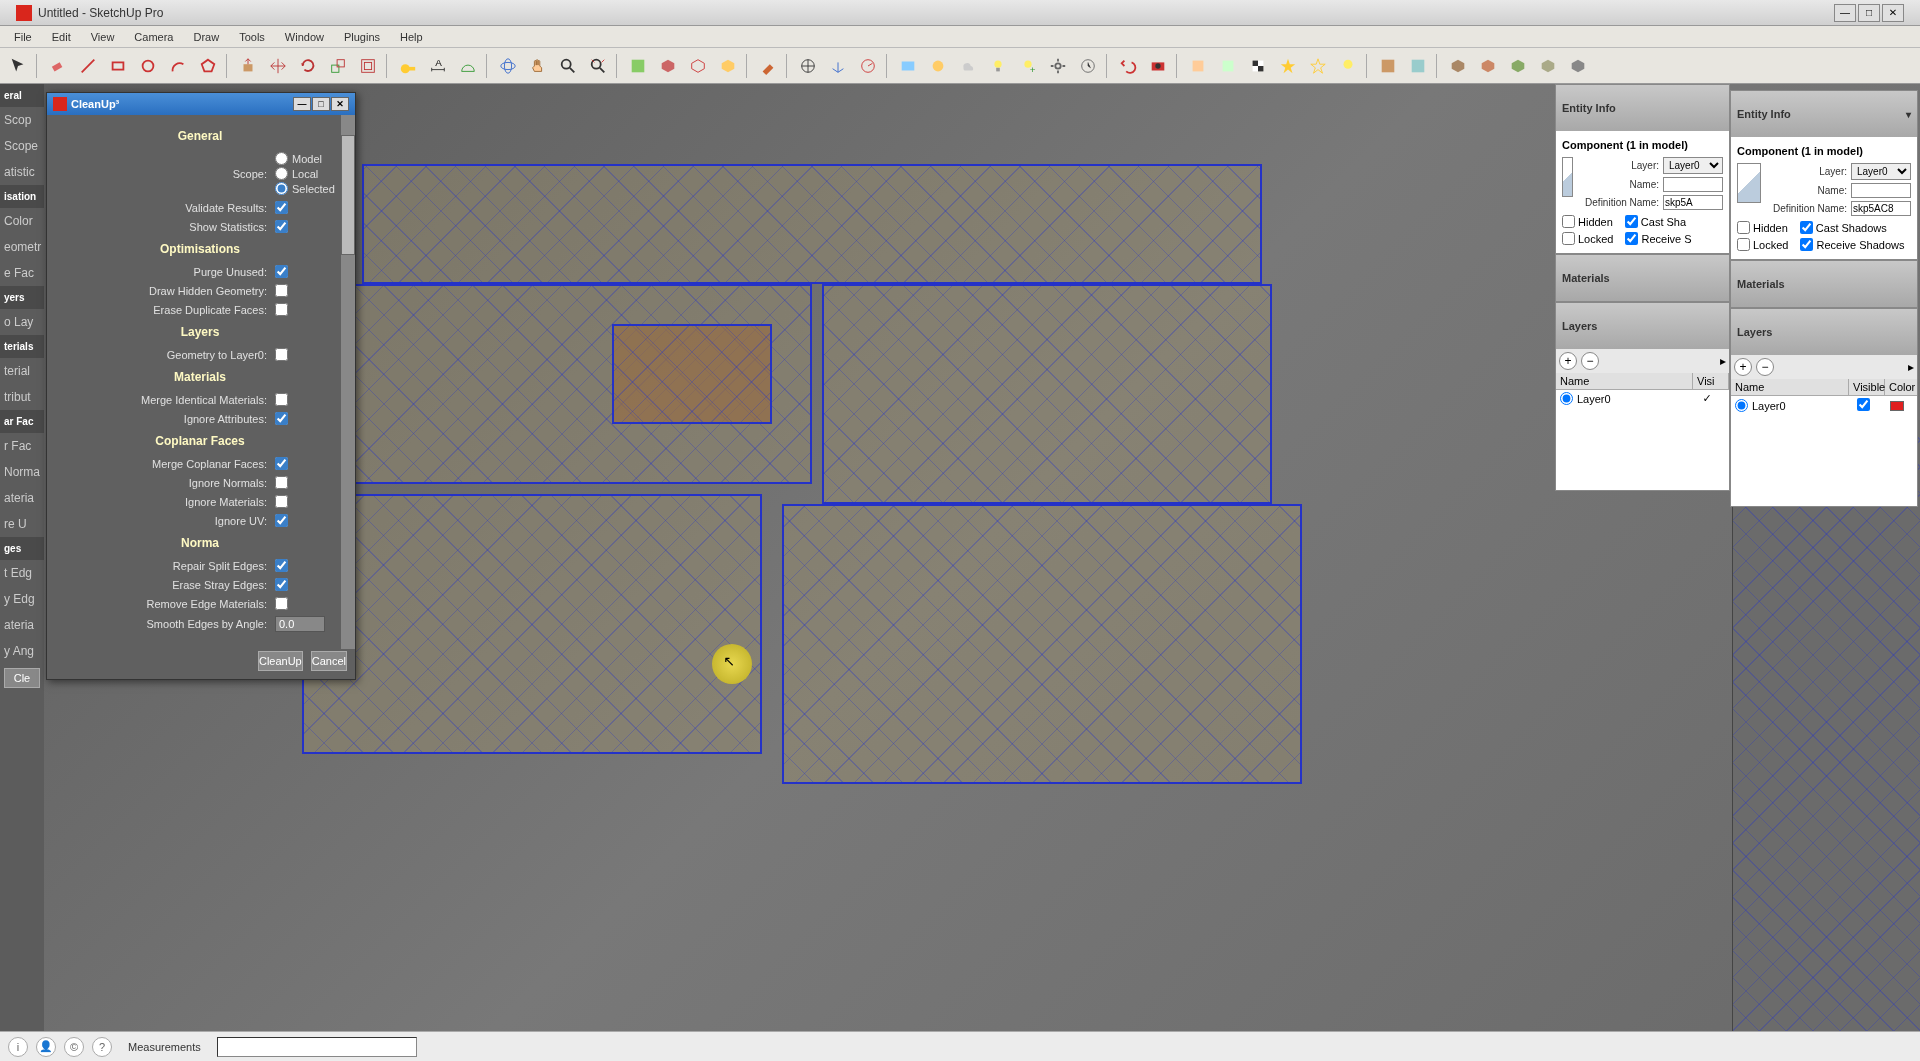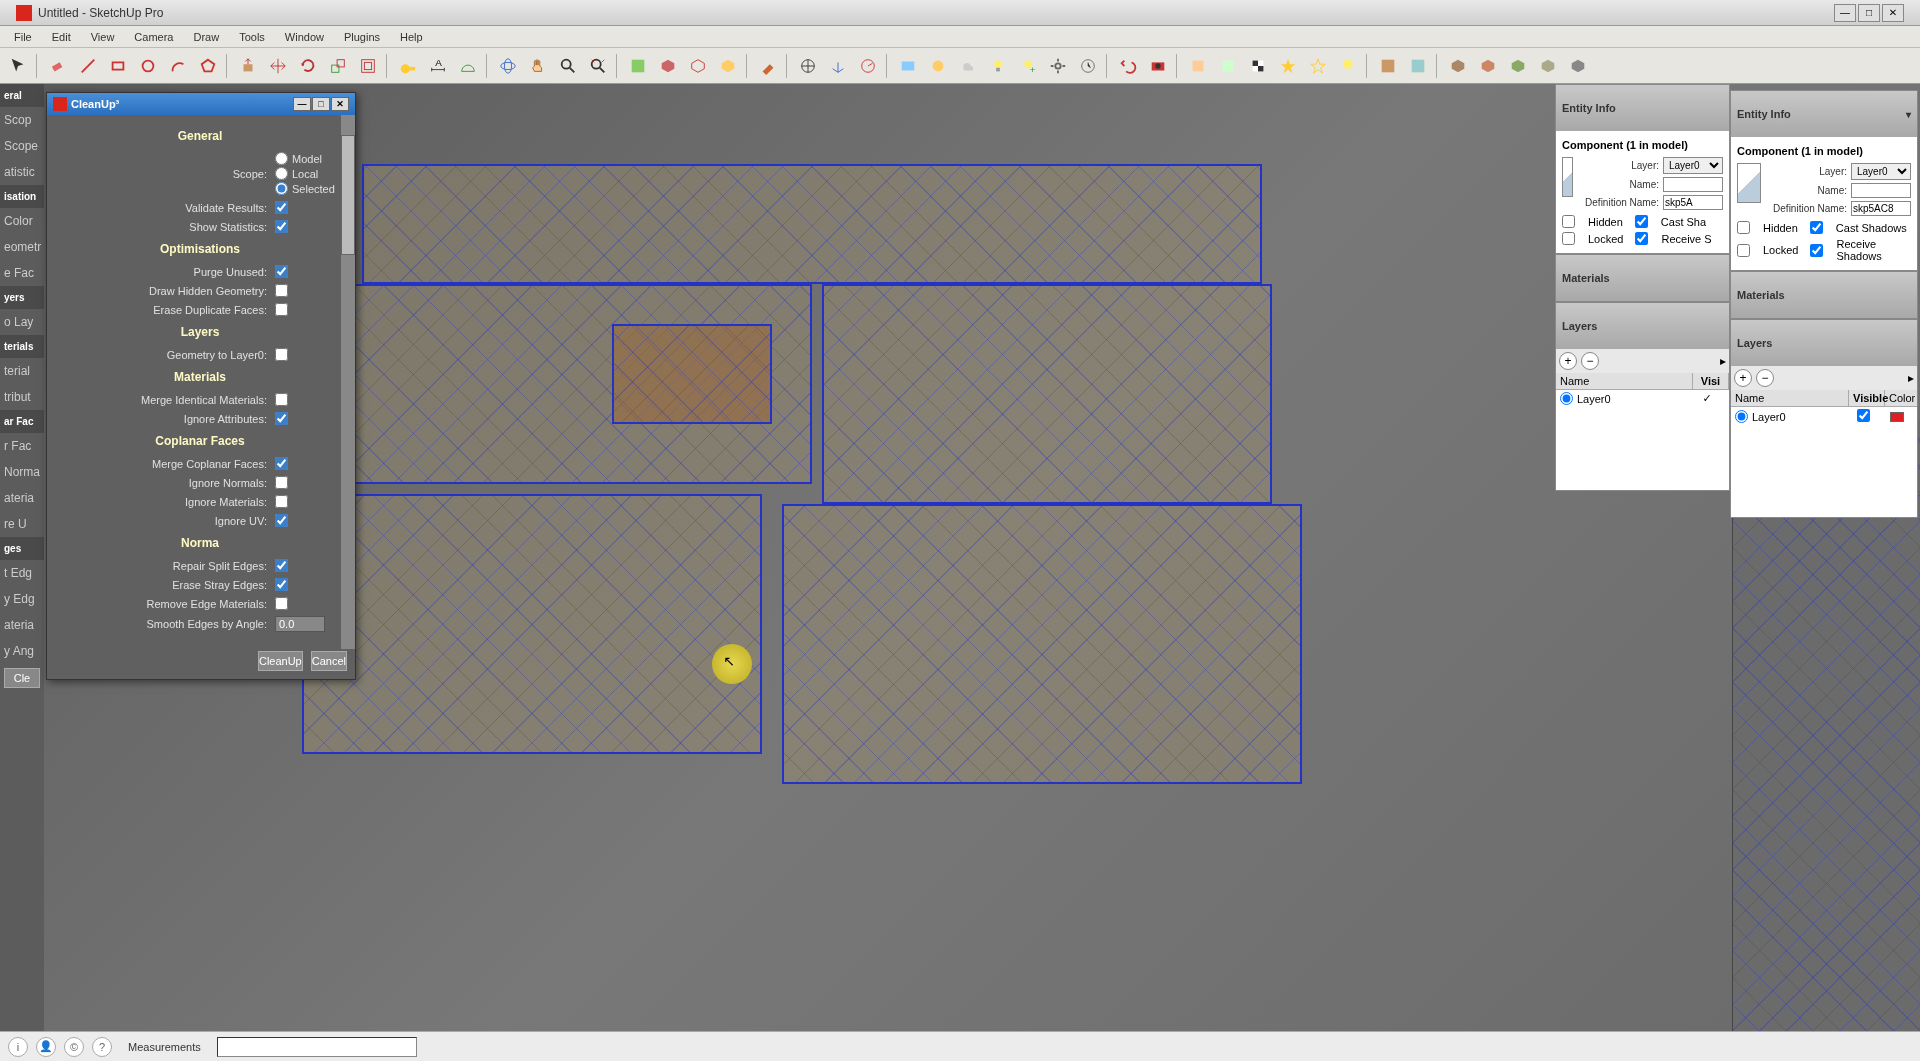--- a/index.html
+++ b/index.html
@@ -71,28 +71,28 @@
 .panel .panel-title .pt { flex:1; }
 .panel .panel-title .parrow { font-size:10px; }
 .panel .panel-body { padding: 6px; background: #fff; }
 .panel .sub-title { font-weight: bold; padding: 2px 0 6px 0; }
 .panel .thumb-box { width: 40px; height: 40px; border: 1px solid #888; background: linear-gradient(135deg, #fff 50%, #bcd 50%); display: inline-block; vertical-align: top; margin-right: 6px; }
 .panel .prop-col { display: inline-block; vertical-align: top; }
 .panel .prop-row { display: flex; align-items: center; gap: 4px; margin-bottom: 3px; }
 .panel .prop-row .plbl { width: 80px; text-align: right; font-size: 10px; color: #333; }
 .panel .prop-row input[type=text], .panel .prop-row select { width: 60px; border: 1px solid #888; font-size: 10px; padding: 1px; }
 .panel .check-row { display: flex; gap: 12px; padding: 2px 0; }
-.panel .check-row label { display: flex; align-items: center; gap: 13px; font-size: 10px; }
+.panel .check-row label { display: flex; align-items: center; gap: 3px; font-size: 10px; }
 
 .layers-toolbar { display: flex; gap: 4px; padding: 3px; background: #e8e8e8; align-items:center; }
 .layers-toolbar .lyr-btn { width: 18px; height: 18px; border: 1px solid #888; border-radius: 50%; display: flex; align-items: center; justify-content: center; font-size: 12px; cursor: pointer; background: #fff; }
 .layers-toolbar .lyr-arrow { margin-left:auto; font-size:12px; cursor:pointer; }
 .layers-header { display: flex; background: #e0e0e0; border-bottom: 1px solid #aaa; font-size: 10px; }
 .layers-header .col-name { flex: 1; padding: 2px 4px; border-right: 1px solid #aaa; }
-.layers-header .col-vis { width: 36px; padding: 2px 4px; border-right: 1px solid #aaa; text-align:center;font-weight:bold; }
+.layers-header .col-vis { width: 36px; padding: 2px 4px; border-right: 1px solid #aaa; text-align:left; }
 .layers-header .col-color { width: 32px; padding: 2px 4px; text-align:center; }
 .layers-list .layer-row { display: flex; align-items: center; padding: 2px 4px; font-size: 10px; }
 .layers-list .layer-row .lname { flex: 1; display: flex; align-items: center; gap: 4px; }
 .layers-list .layer-row .lvis { width: 36px; text-align: center; }
 .layers-list .layer-row .lcolor { width: 32px; display:flex; justify-content:center; }
 .layers-list .swatch { width: 14px; height: 10px; background: #e02020; border: 1px solid #666; }
 
 
 .statusbar { position: absolute; bottom: 0; left: 0; right: 0; height: 30px; background: #ececec; border-top: 1px solid #aaa; display: flex; align-items: center; padding: 0 8px; gap: 8px; }
 .statusbar .status-icon { width: 20px; height: 20px; border: 1px solid #aaa; border-radius: 50%; display: flex; align-items: center; justify-content: center; font-size: 11px; color: #666; background: #fff; }

